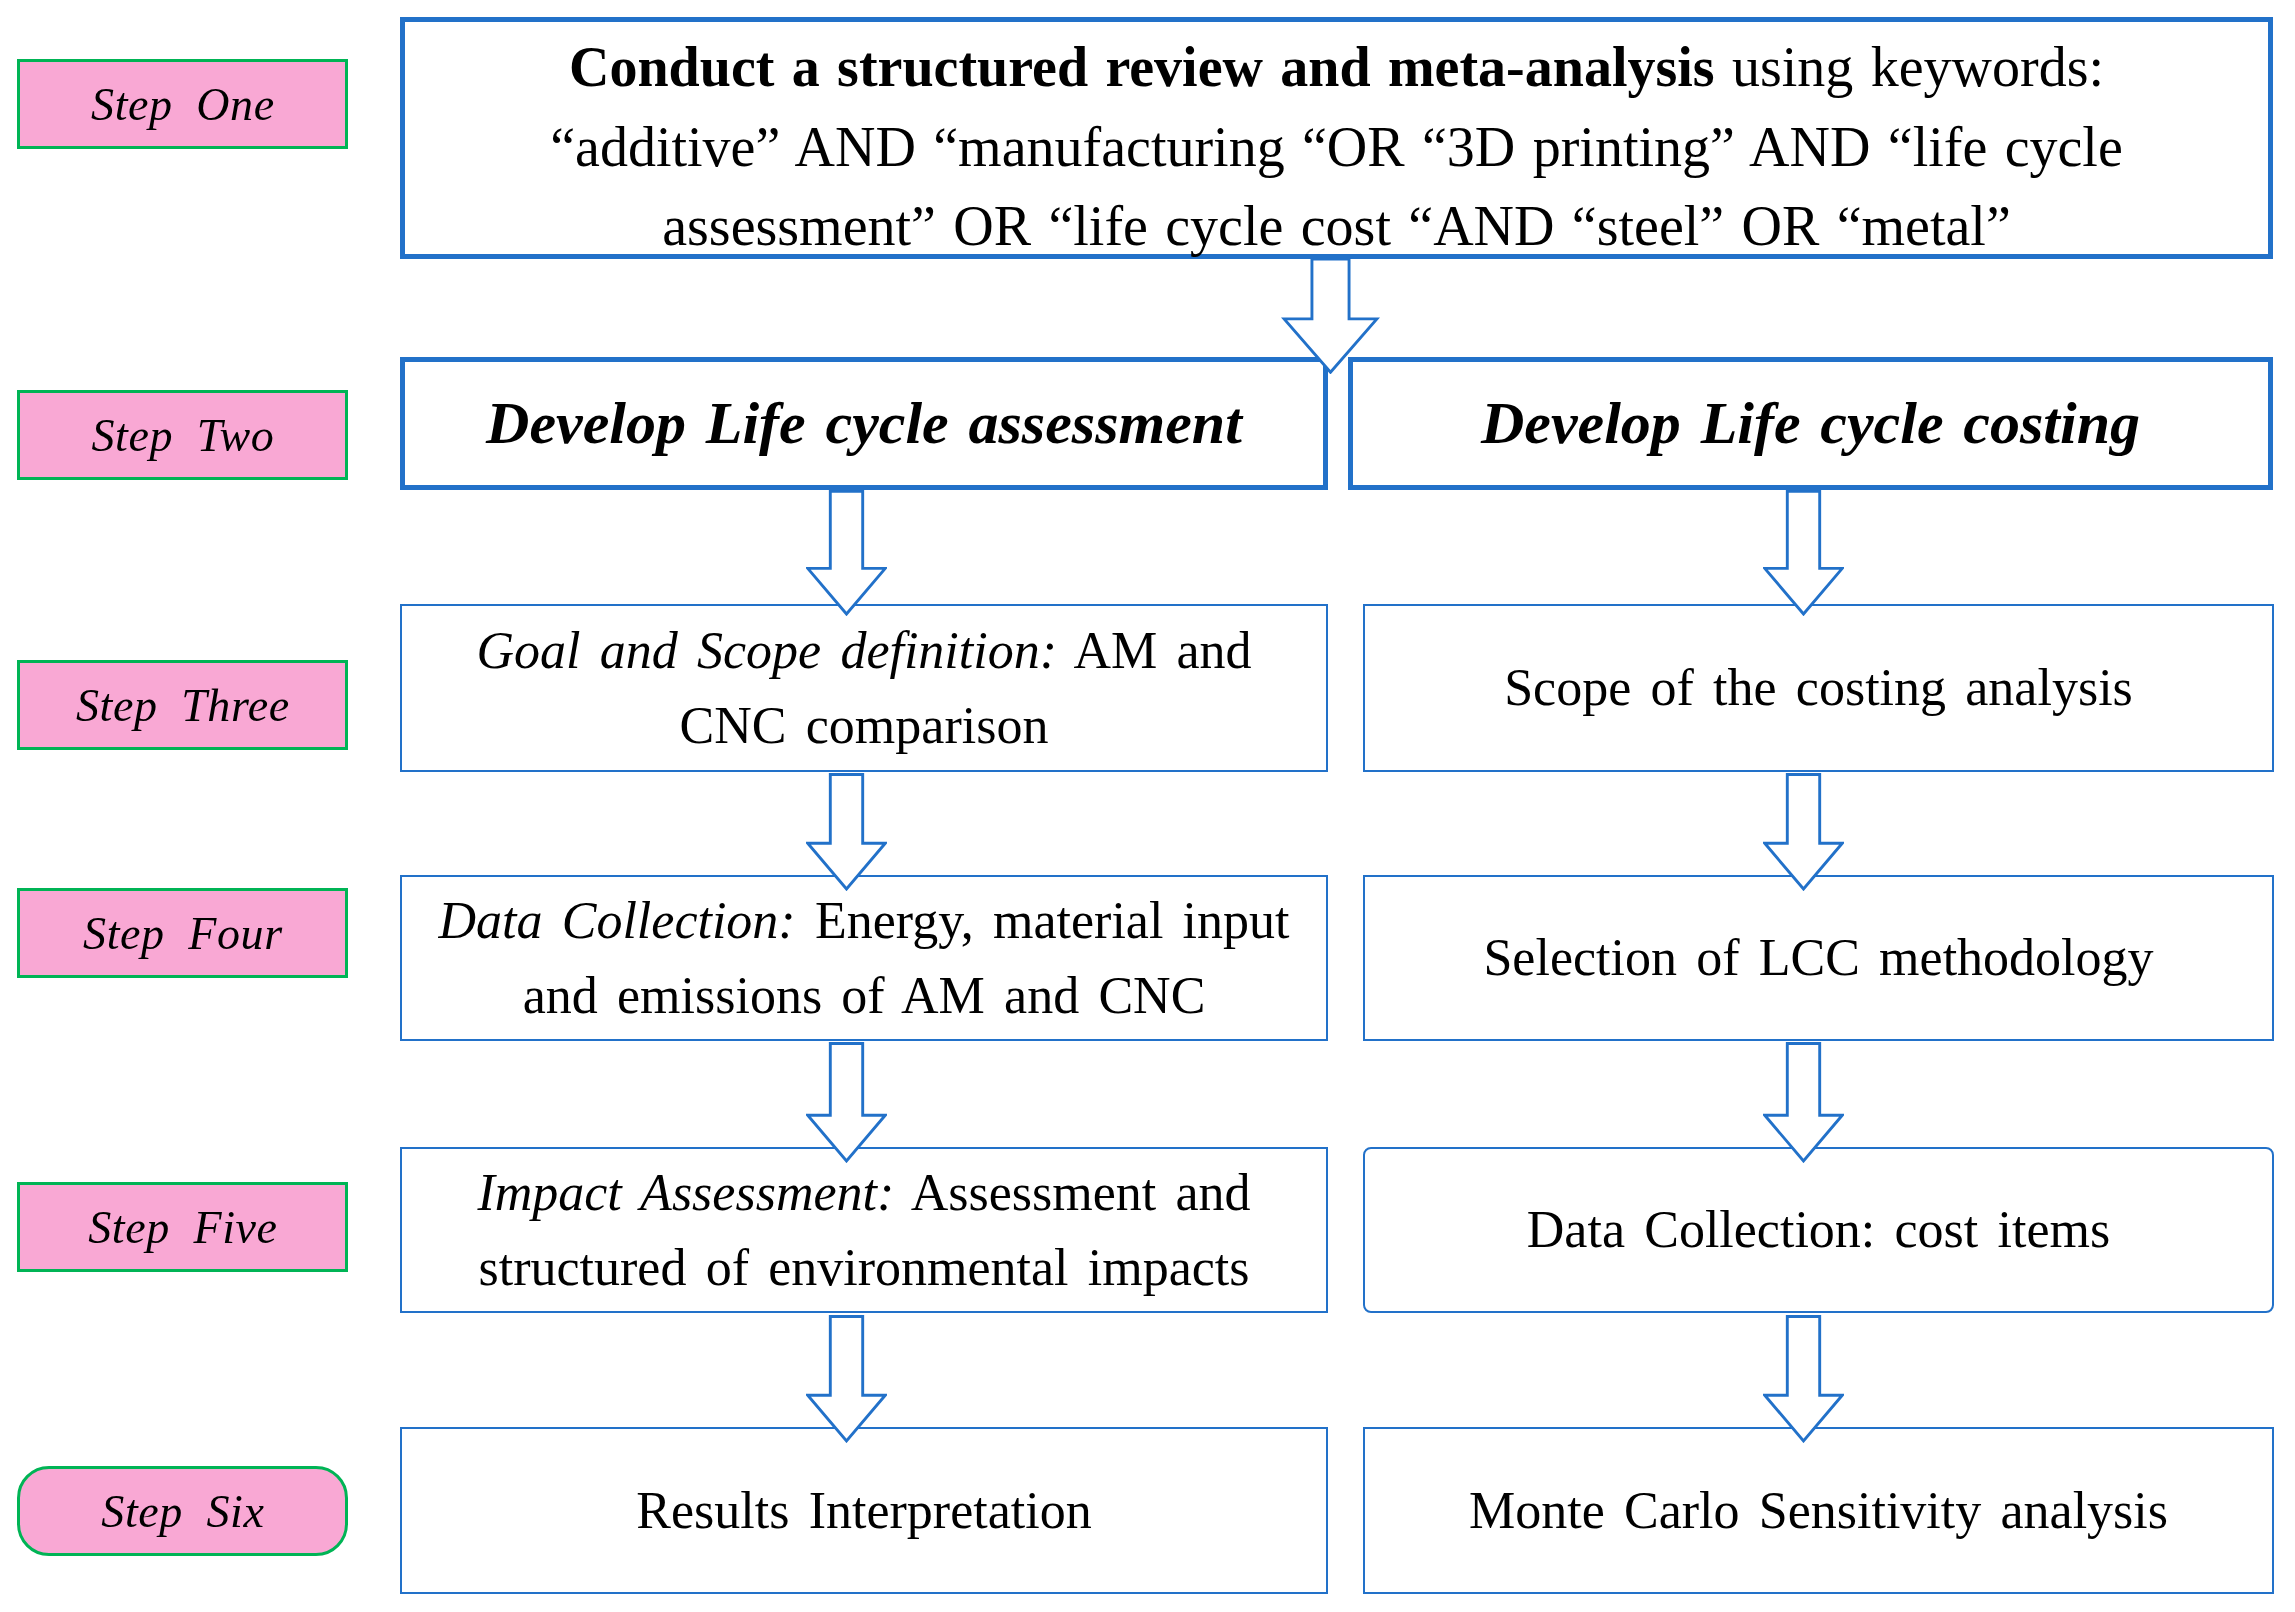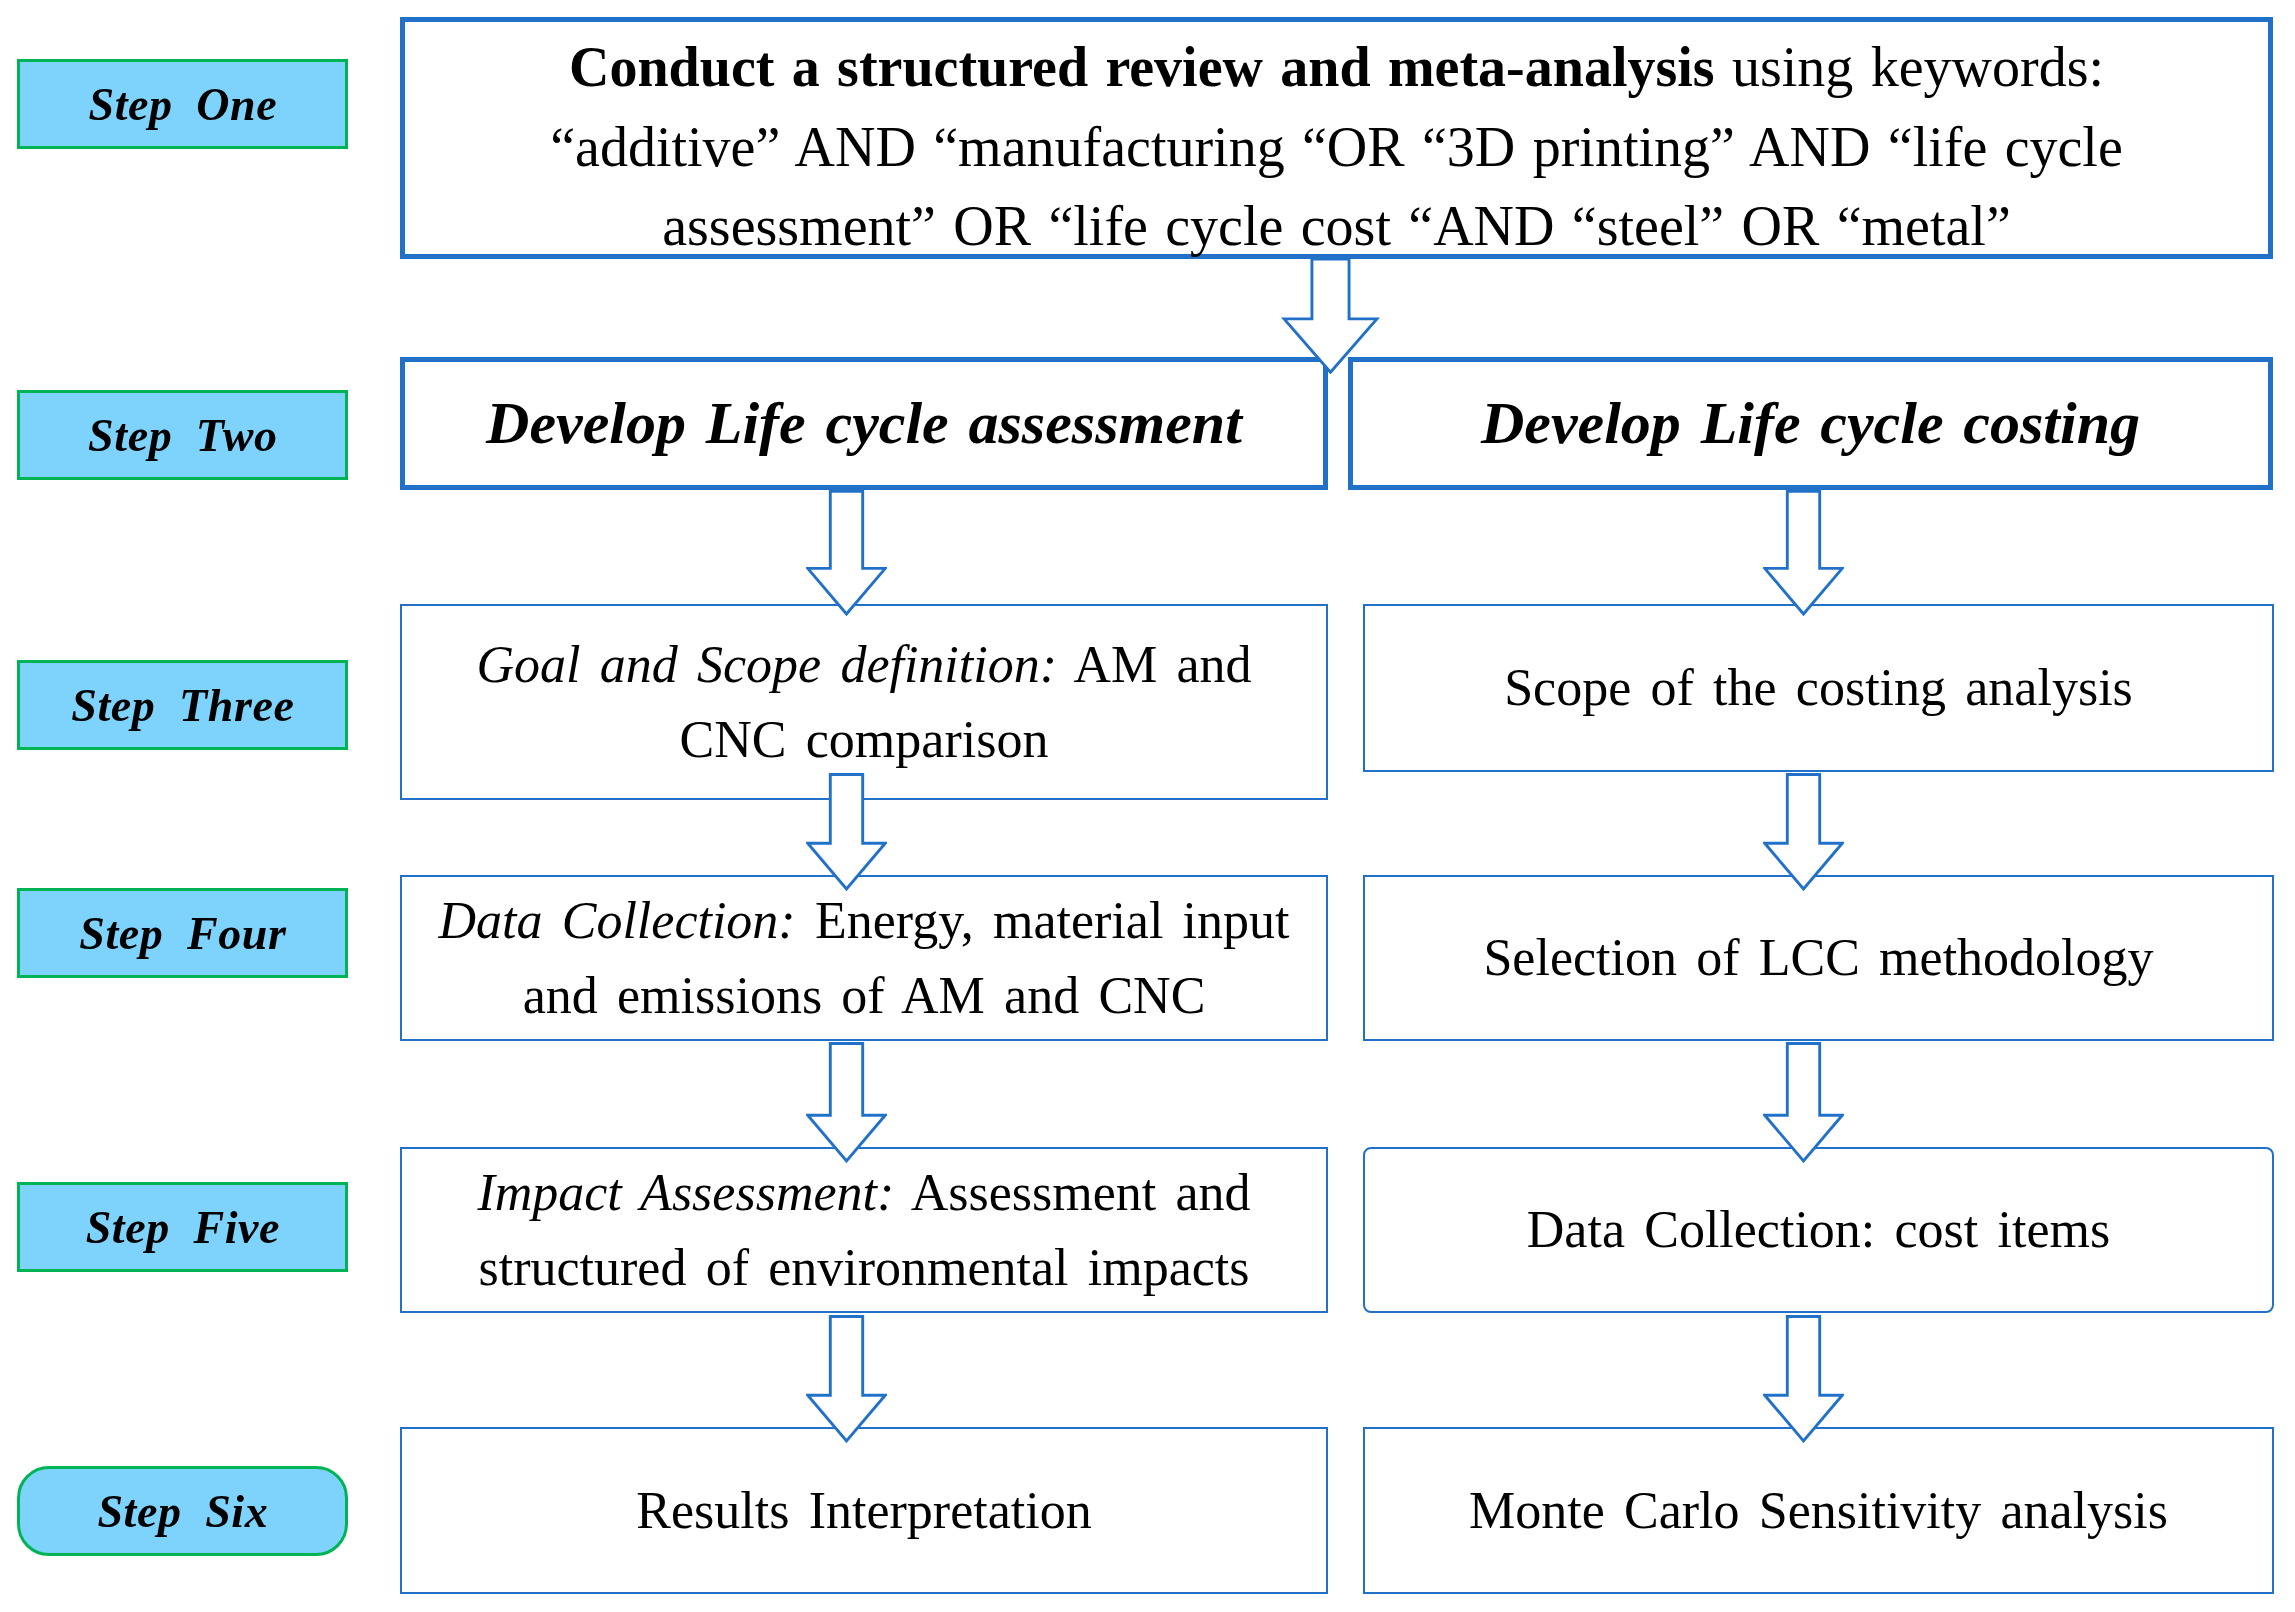--- a/index.html
+++ b/index.html
@@ -17,26 +17,26 @@
     color:var(--ink);
     overflow:hidden;
   }
   
   .step-label{
     position:absolute;
     left:17.4px;
     width:325px;
     height:84px;
     border:3.5px solid var(--green);
-    background:#7dd3fc;
+    background:#f9a8d4;
     display:flex;
     align-items:center;
     justify-content:center;
     font-style:italic;
-    font-weight:700;
+    font-weight:400;
     font-size:46px;
     letter-spacing:0.6px;
     word-spacing:0.25em;
   }
   
   .flow-box{
     position:absolute;
     border:2.9px solid var(--blue);
     background:#ffffff;
     display:flex;
@@ -94,21 +94,21 @@
     <div>assessment” OR “life cycle cost “AND “steel” OR “metal”</div>
   </div>
 
   <div class="flow-box thick" style="left:400px;top:357px;width:928px;height:133px;">
     <span class="title-text">Develop Life cycle assessment</span>
   </div>
   <div class="flow-box thick" style="left:1348px;top:357px;width:925px;height:133px;">
     <span class="title-text">Develop Life cycle costing</span>
   </div>
 
-  <div class="flow-box" style="left:400px;top:604px;width:928px;height:196px;">
+  <div class="flow-box" style="left:400px;top:604px;width:928px;height:168px;">
     <div><span class="lead-italic">Goal and Scope definition:</span><span> AM and CNC comparison</span></div>
   </div>
   <div class="flow-box" style="left:1363px;top:604px;width:911px;height:168px;">
     <span>Scope of the costing analysis</span>
   </div>
 
   <div class="flow-box" style="left:400px;top:875px;width:928px;height:166px;">
     <div><span class="lead-italic">Data Collection:</span><span> Energy, material input and emissions of AM and CNC</span></div>
   </div>
   <div class="flow-box" style="left:1363px;top:875px;width:911px;height:166px;">

